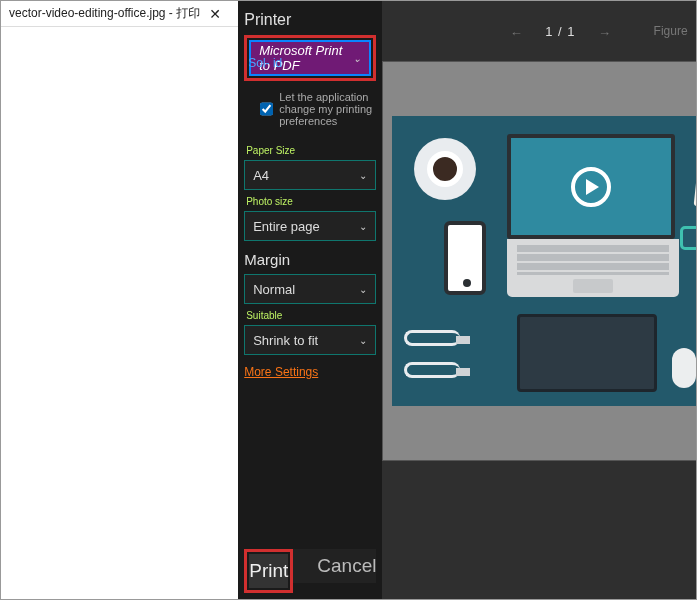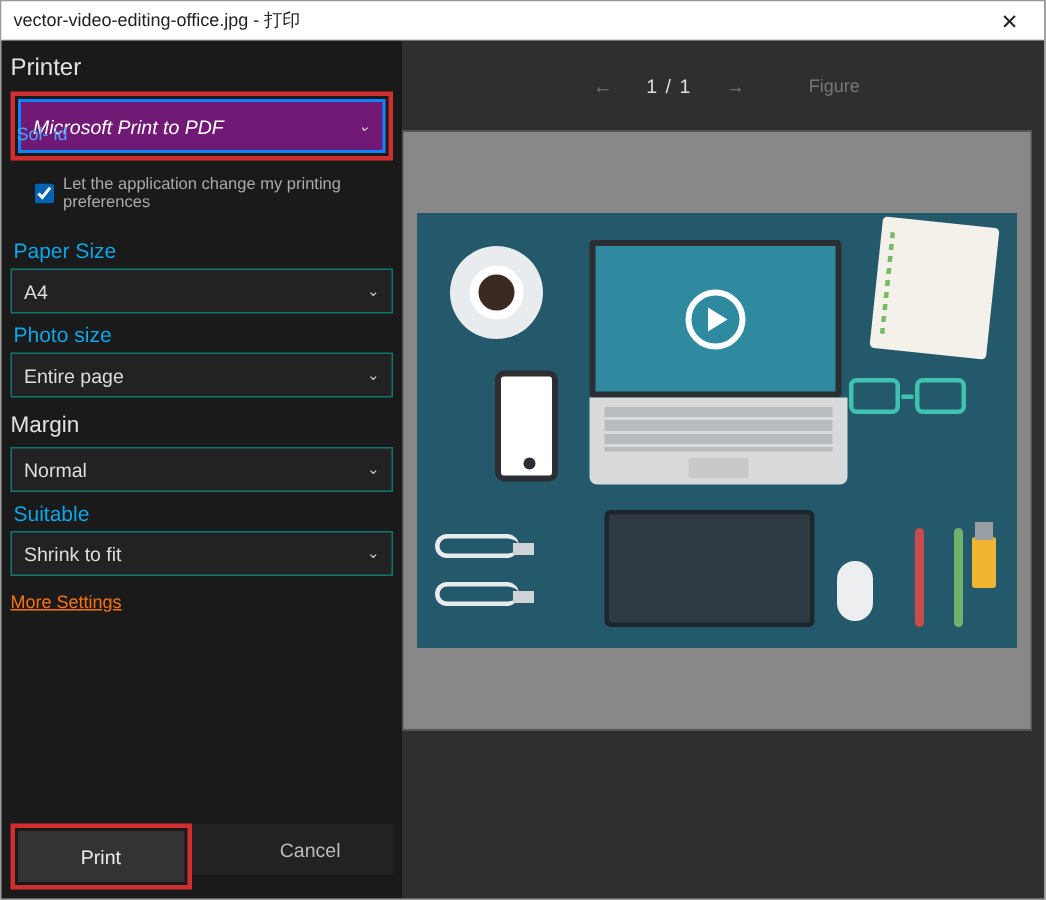--- a/index.html
+++ b/index.html
@@ -1,34 +1,34 @@
 <!DOCTYPE html>
 <html><head>
 <meta charset="utf-8">
 <style>
   * { box-sizing: border-box; margin: 0; padding: 0; font-family: "Segoe UI", Tahoma, sans-serif; }
   body { background: #fff; width: 697px; height: 600px; overflow: hidden; }
-  .window { width: 697px; height: 600px; border: 1px solid #999; background: #fff; display: flex; flex-direction: column; }
+  .window { width: 697px; height: 600px; border: 1px solid #999; background: #fff; display: flex; }
   .titlebar { height: 26px; background: #fff; display: flex; align-items: center; padding: 0 8px; font-size: 12px; color: #222; border-bottom: 1px solid #ddd; }
   .titlebar .title-text { flex: 1; }
   .titlebar .close { width: 30px; text-align: center; cursor: pointer; font-size: 14px; }
   .body { flex: 1; display: flex; background: #2b2b2b; color: #ccc; overflow: hidden; }
   .sidebar { width: 292px; background: #1a1a1a; padding: 6px 6px 6px 6px; display: flex; flex-direction: column; font-size: 12px; position: relative; }
   .section-title { font-size: 16px; color: #e0e0e0; margin: 4px 0 6px 0; }
   .redbox { border: 3px solid #d12f2f; padding: 2px; margin-bottom: 4px; }
   .dropdown { height: 30px; background: #222; border: 1px solid #0f766e; display: flex; align-items: center; padding: 0 8px; color: #ddd; font-size: 13px; justify-content: space-between; cursor: pointer; }
   .dropdown.primary { background: #701a75; border: 2px solid #0a84ff; color: #fff; height: 36px; font-style: italic; }
   .chev { font-size: 10px; color: #ccc; }
   .checkbox-row { display: flex; align-items: center; gap: 6px; margin: 6px 0 12px 16px; font-size: 11px; color: #aaa; }
   .checkbox-row input { width: 14px; height: 14px; accent-color: #0063b1; }
-  .label-sm { font-size: 14px; color: #0ea5e9; margin: 6px 0 4px 2px; }
+  .label-sm { font-size: 10px; color: #bef264; margin: 6px 0 4px 2px; }
   .link { color: #f97316; font-size: 12px; margin-top: 10px; text-decoration: underline; cursor: pointer; }
   .solid-badge { position: absolute; left: 10px; top: 56px; font-size: 12px; color: #4aa3ff; line-height: 1; z-index: 5; pointer-events: none;}
   .bottom-bar { margin-top: auto; display: flex; gap: 0; }
-  .btn { flex: 1; height: 34px; display: flex; align-items: center; justify-content: center; font-size: 13px; cursor: pointer; }
+  .btn { flex: 1; height: 34px; display: flex; align-items: center; justify-content: center; font-size: 19px; cursor: pointer; }
   .btn-print { background: #333; color: #eee; }
   .btn-cancel { background: #222; color: #bbb; padding-left: 24px; }
   .redbox-btn { border: 3px solid #d12f2f; padding: 2px; }
   .preview { flex: 1; background: #2f2f2f; display: flex; flex-direction: column; }
   .preview-top { height: 60px; display: flex; align-items: center; justify-content: center; gap: 18px; color: #ccc; font-size: 13px; }
   .arrow { width: 22px; height: 22px; display: inline-flex; align-items: center; justify-content: center; color: #777; cursor: pointer; }
   .page-ind { color: #ddd; letter-spacing: 1px; }
   .fig-label { color: #777; font-size: 12px; margin-left: 20px; }
   .preview-body { flex: 1; display: flex; align-items: flex-start; justify-content: center; padding: 0 8px 30px 0; }
   .paper { width: 420px; height: 400px; background: #888; border: 1px solid #555; display: flex; align-items: center; justify-content: center; }

